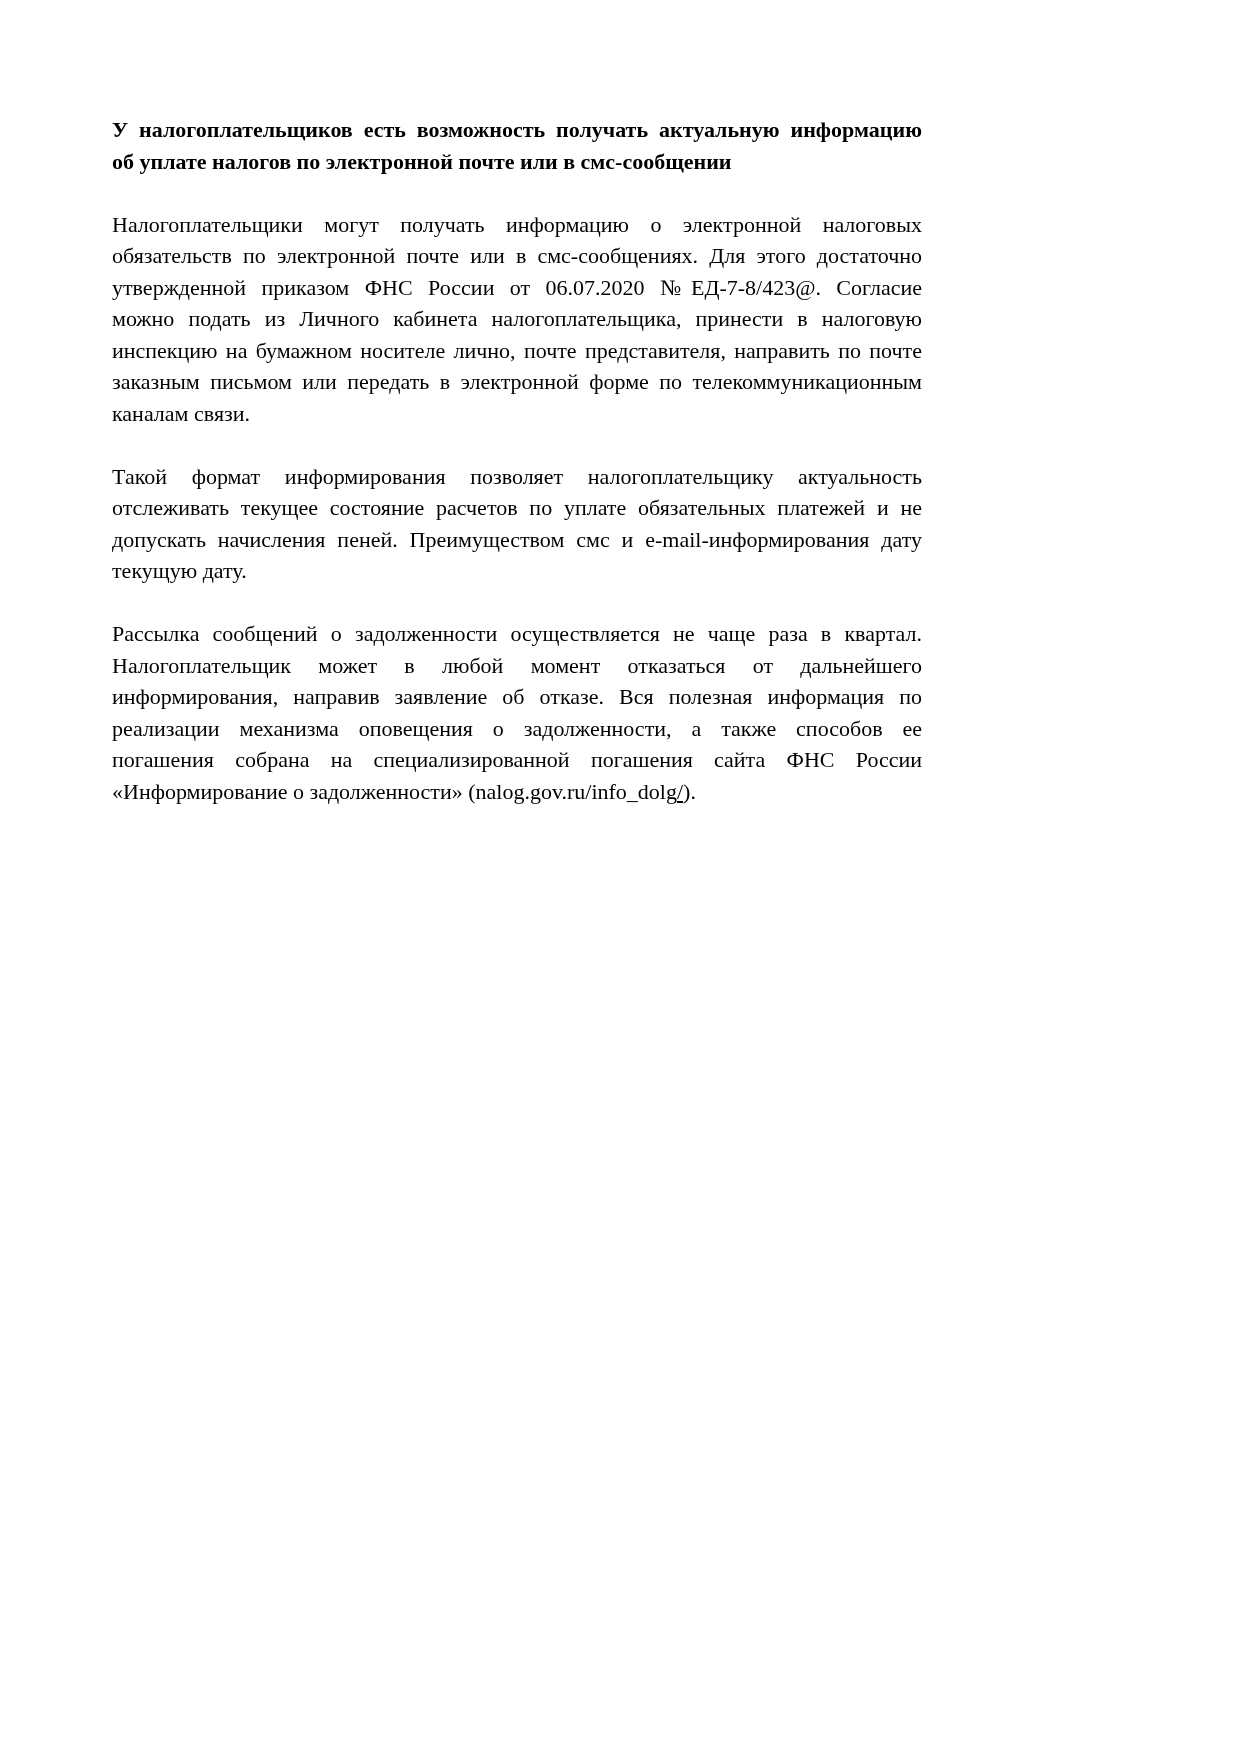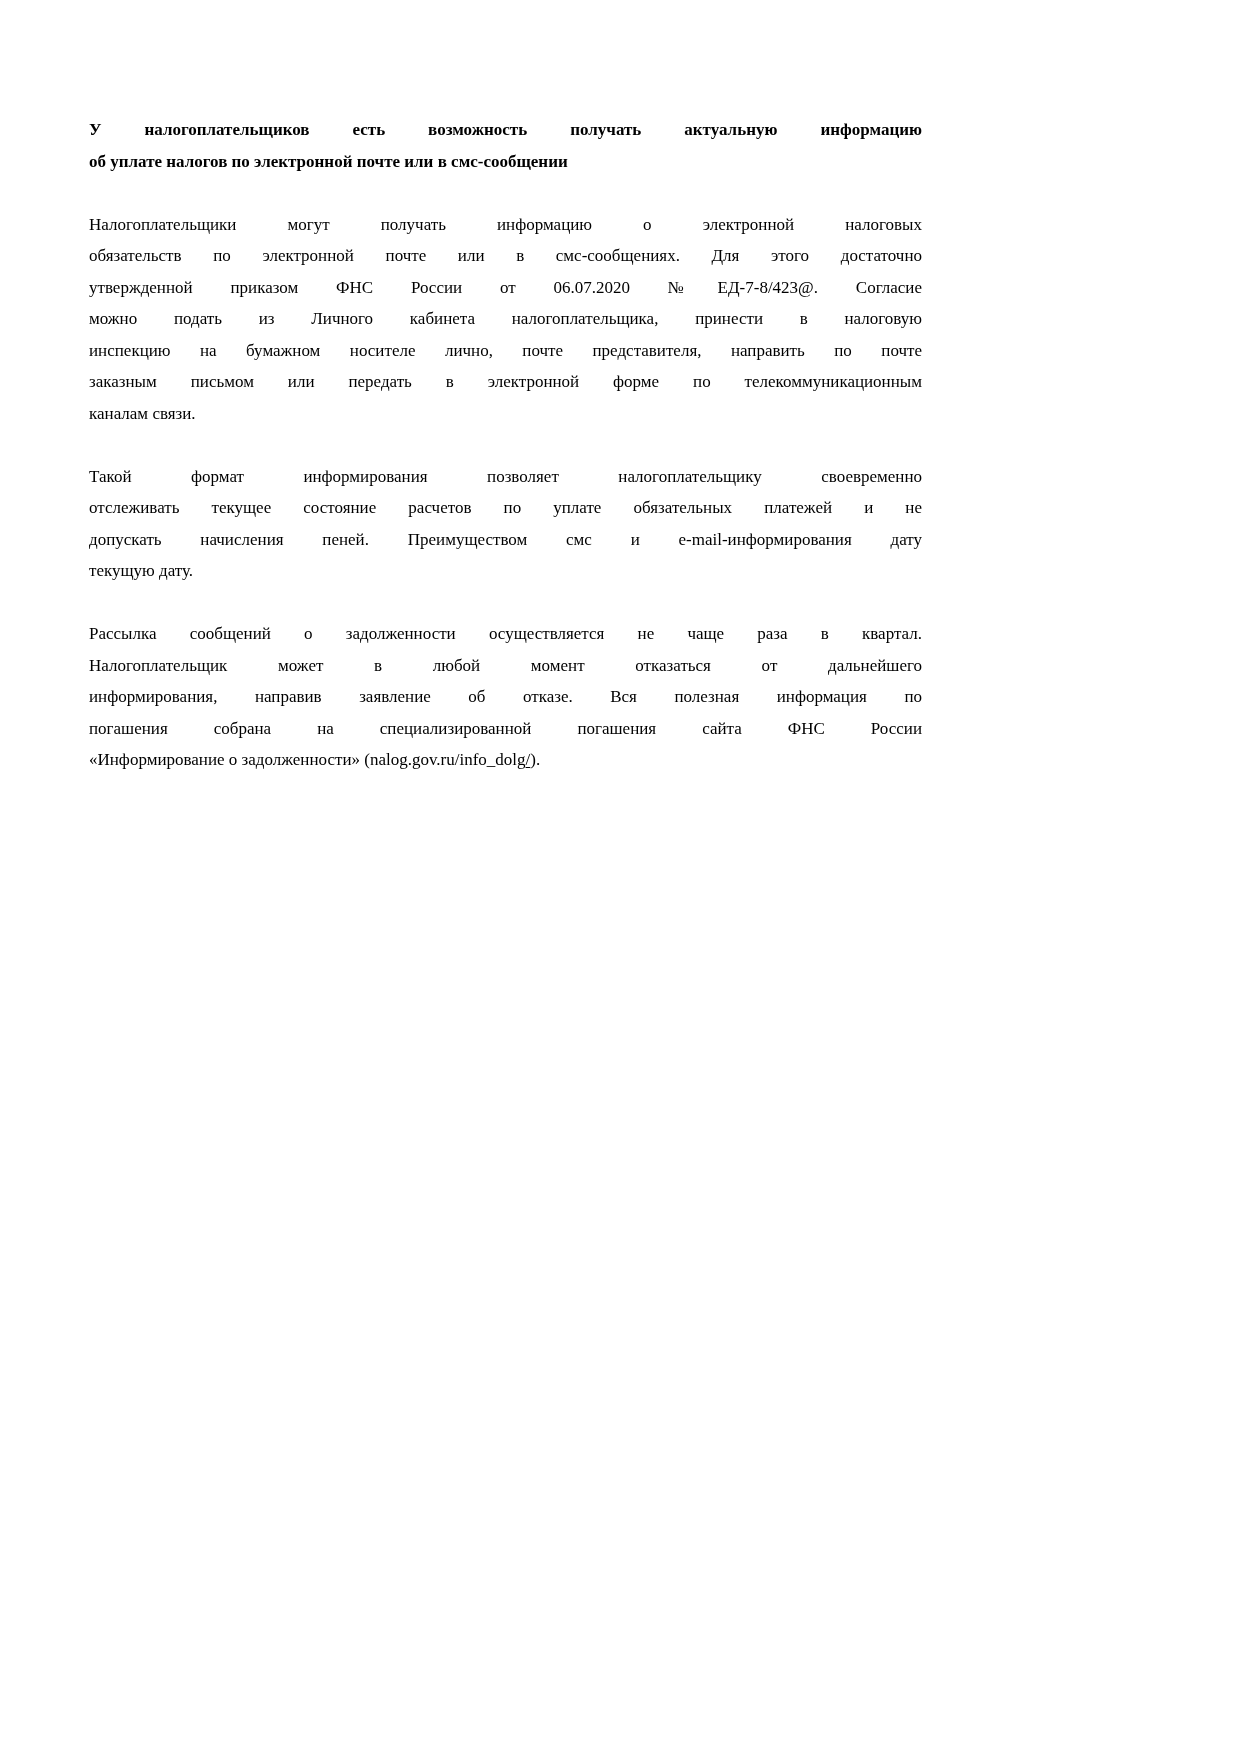--- a/index.html
+++ b/index.html
@@ -6,24 +6,24 @@
     margin: 0;
     padding: 0;
     background: #ffffff;
   }
   .page {
     position: relative;
     width: 1012px;
     height: 1754px;
     box-sizing: border-box;
     background: #ffffff;
-    padding: 114px 90px 0 89px;
+    padding: 114px 90px 0 112px;
     overflow: hidden;
     font-family: "Liberation Serif", "DejaVu Serif", serif;
-    font-size: 17px;
+    font-size: 22px;
     line-height: 31.5px;
     color: #000000;
   }
   .heading {
     font-weight: bold;
     margin: 0 0 31.5px 0;
   }
   .paragraph {
     margin: 0 0 31.5px 0;
   }
@@ -56,29 +56,30 @@
     <div class="line">Налогоплательщики могут получать информацию о электронной налоговых</div>
     <div class="line">обязательств по электронной почте или в смс-сообщениях. Для этого достаточно</div>
     <div class="line">утвержденной приказом ФНС России от 06.07.2020 №ЕД-7-8/423@. Согласие</div>
     <div class="line">можно подать из Личного кабинета налогоплательщика, принести в налоговую</div>
     <div class="line">инспекцию на бумажном носителе лично, почте представителя, направить по почте</div>
     <div class="line">заказным письмом или передать в электронной форме по телекоммуникационным</div>
     <div class="line left">каналам связи.</div>
   </div>
 
   <div class="paragraph">
-    <div class="line">Такой формат информирования позволяет налогоплательщику своевременно</div>
+    <div class="line">Такой формат информирования позволяет налогоплательщику актуальность</div>
     <div class="line">отслеживать текущее состояние расчетов по уплате обязательных платежей и не</div>
     <div class="line">допускать начисления пеней. Преимуществом смс и e-mail-информирования дату</div>
     <div class="line left">текущую дату.</div>
   </div>
 
   <div class="paragraph">
     <div class="line">Рассылка сообщений о задолженности осуществляется не чаще раза в квартал.</div>
     <div class="line">Налогоплательщик может в любой момент отказаться от дальнейшего</div>
     <div class="line">информирования, направив заявление об отказе. Вся полезная информация по</div>
+    <div class="line">реализации механизма оповещения о задолженности, а также способов ее</div>
     <div class="line">погашения собрана на специализированной погашения сайта ФНС России</div>
     <div class="line left">
       <span>«Информирование о задолженности» (nalog.gov.ru/info_dolg</span><span class="link-slash">/</span><span>).</span>
     </div>
   </div>
 
 </div>
 
 </body></html>

